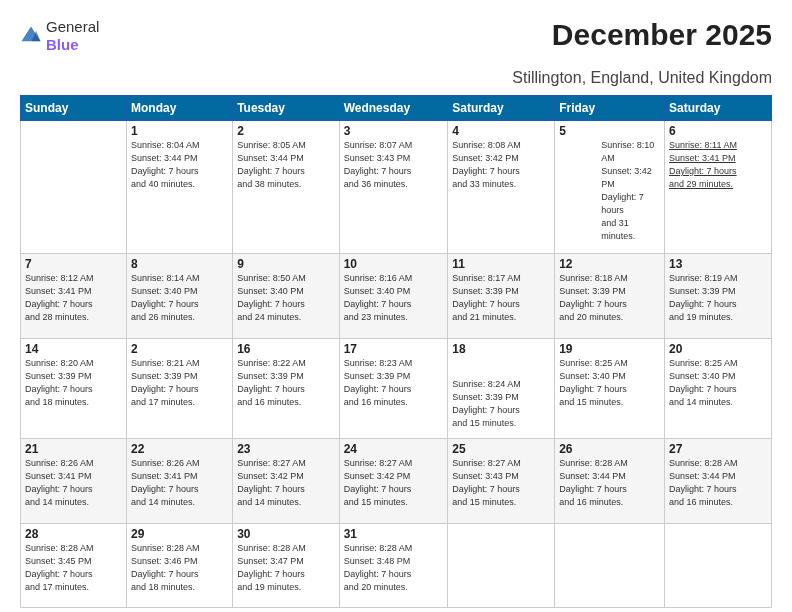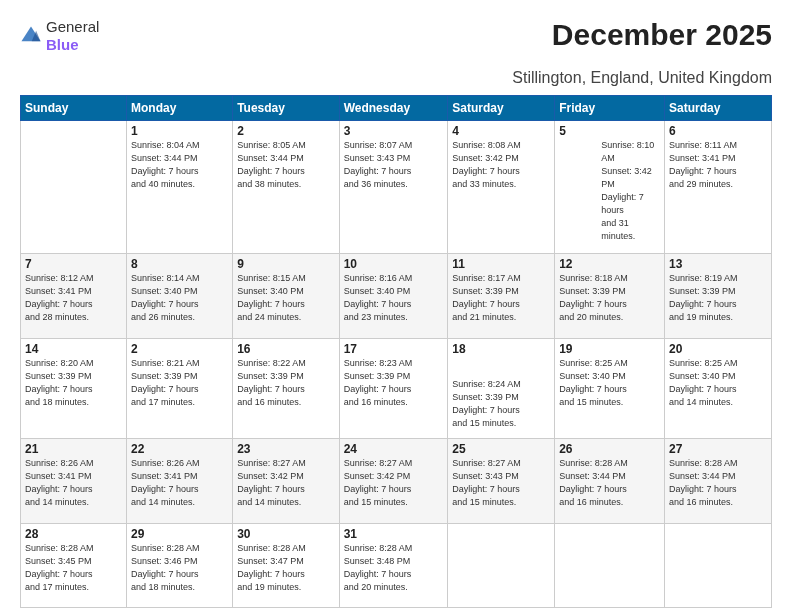--- a/index.html
+++ b/index.html
@@ -164,21 +164,21 @@
           </td>
           <td>
             <span class="day-number">5</span>
             <div class="day-info" style="white-space: pre-line; margin-left: 42px;">Sunrise: 8:10 AM
 Sunset: 3:42 PM
 Daylight: 7 hours
 and 31 minutes.</div>
           </td>
           <td>
             <span class="day-number">6</span>
-            <div class="day-info" style="white-space: pre-line;">Sunrise: 8:11 AM
+            <div class="day-info" style="white-space: pre-line; text-decoration: underline;">Sunrise: 8:11 AM
 Sunset: 3:41 PM
 Daylight: 7 hours
 and 29 minutes.</div>
           </td>
         </tr>
         <tr class="row-shaded">
           <td>
             <span class="day-number">7</span>
             <div class="day-info" style="white-space: pre-line;">Sunrise: 8:12 AM
 Sunset: 3:41 PM
@@ -187,21 +187,21 @@
           </td>
           <td>
             <span class="day-number">8</span>
             <div class="day-info" style="white-space: pre-line;">Sunrise: 8:14 AM
 Sunset: 3:40 PM
 Daylight: 7 hours
 and 26 minutes.</div>
           </td>
           <td>
             <span class="day-number">9</span>
-            <div class="day-info" style="white-space: pre-line;">Sunrise: 8:15 AM
+            <div class="day-info" style="white-space: pre-line;">Sunrise: 8:50 AM
 Sunset: 3:40 PM
 Daylight: 7 hours
 and 24 minutes.</div>
           </td>
           <td>
             <span class="day-number">10</span>
             <div class="day-info" style="white-space: pre-line;">Sunrise: 8:16 AM
 Sunset: 3:40 PM
 Daylight: 7 hours
 and 23 minutes.</div>

